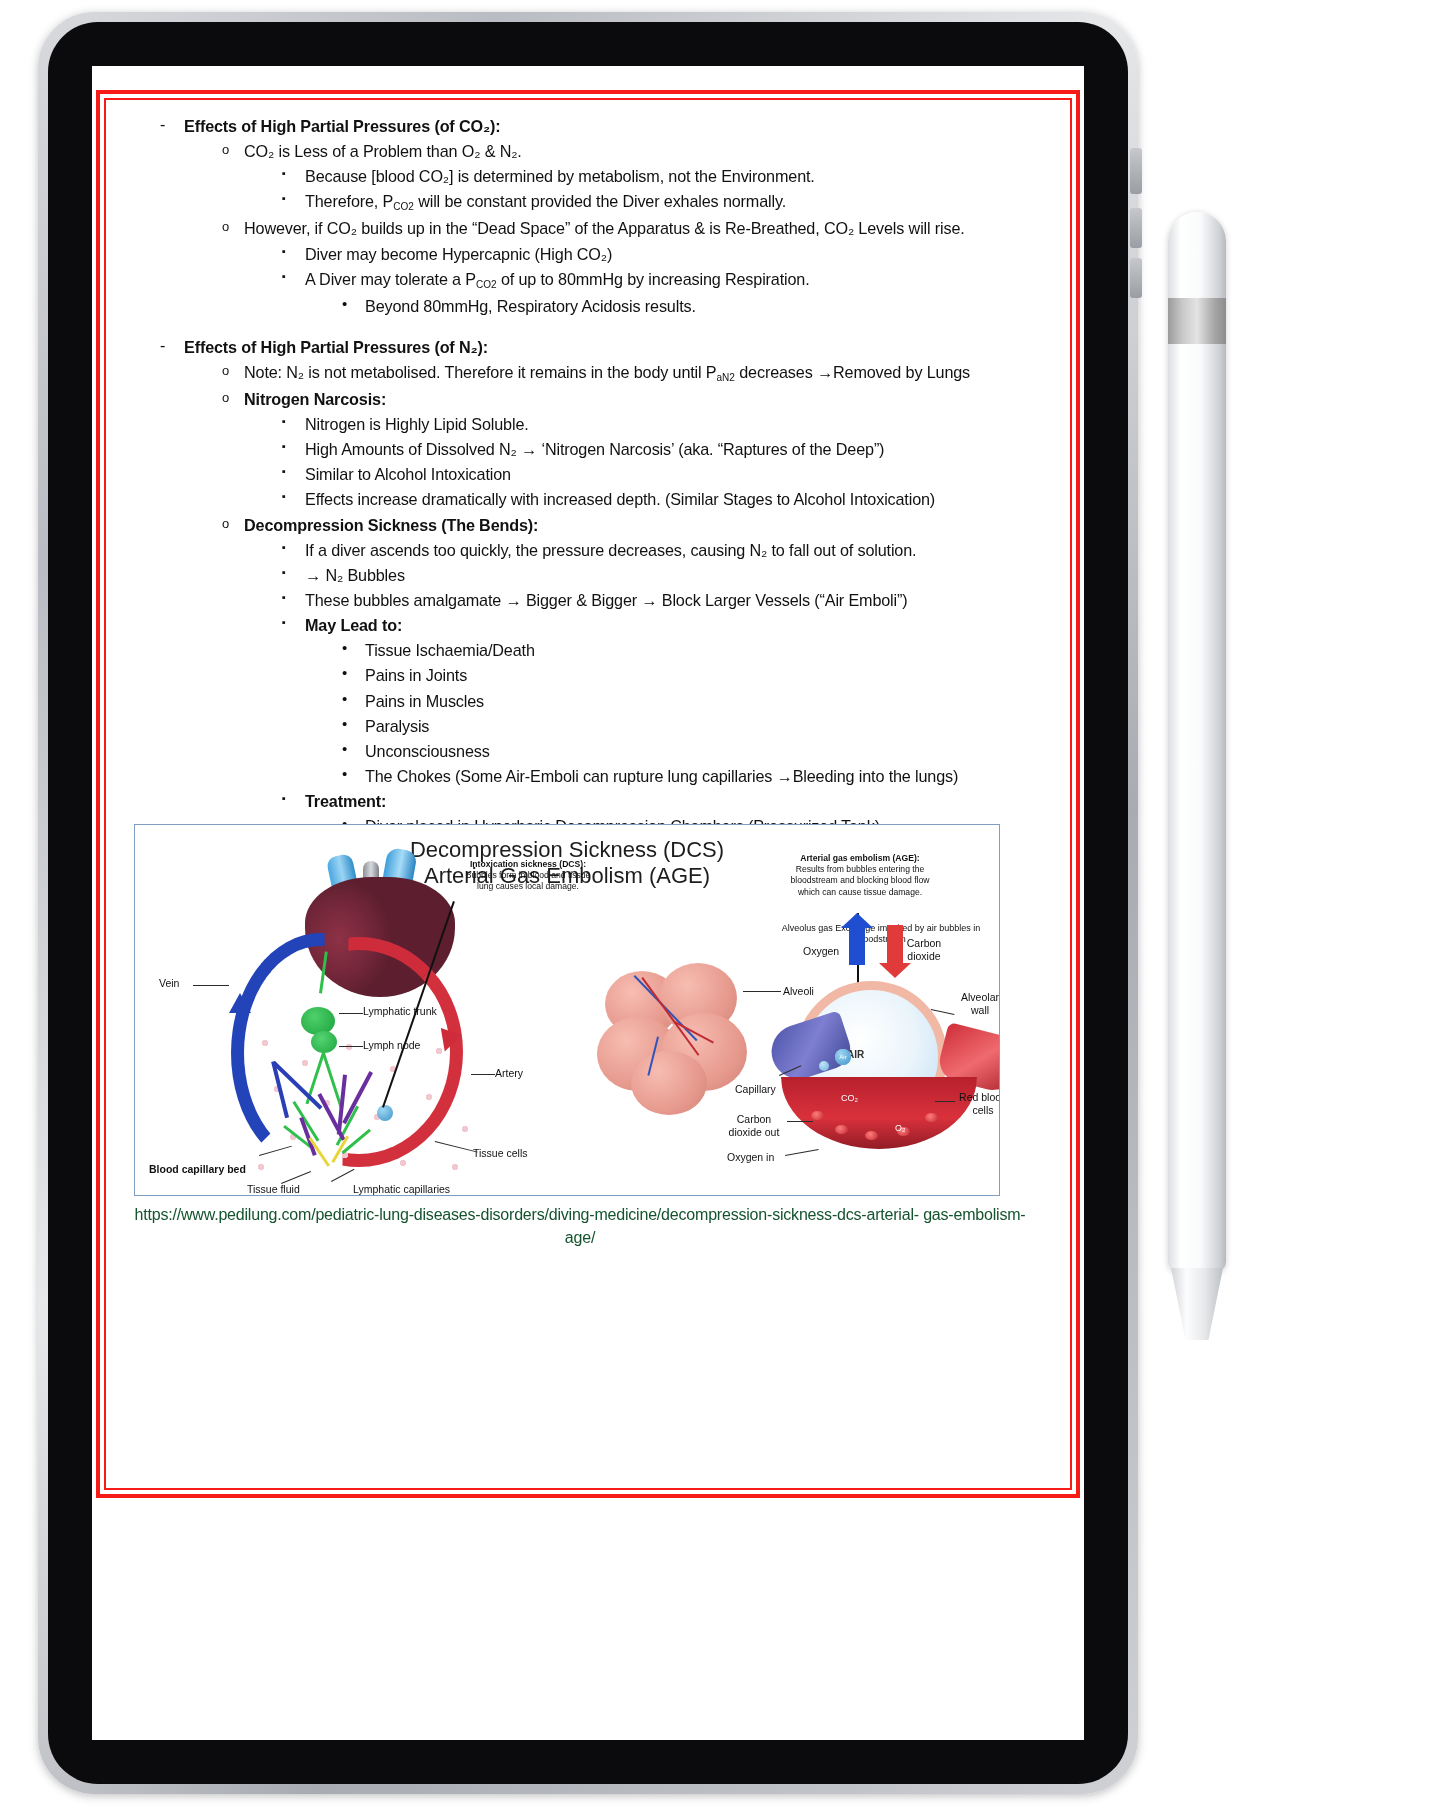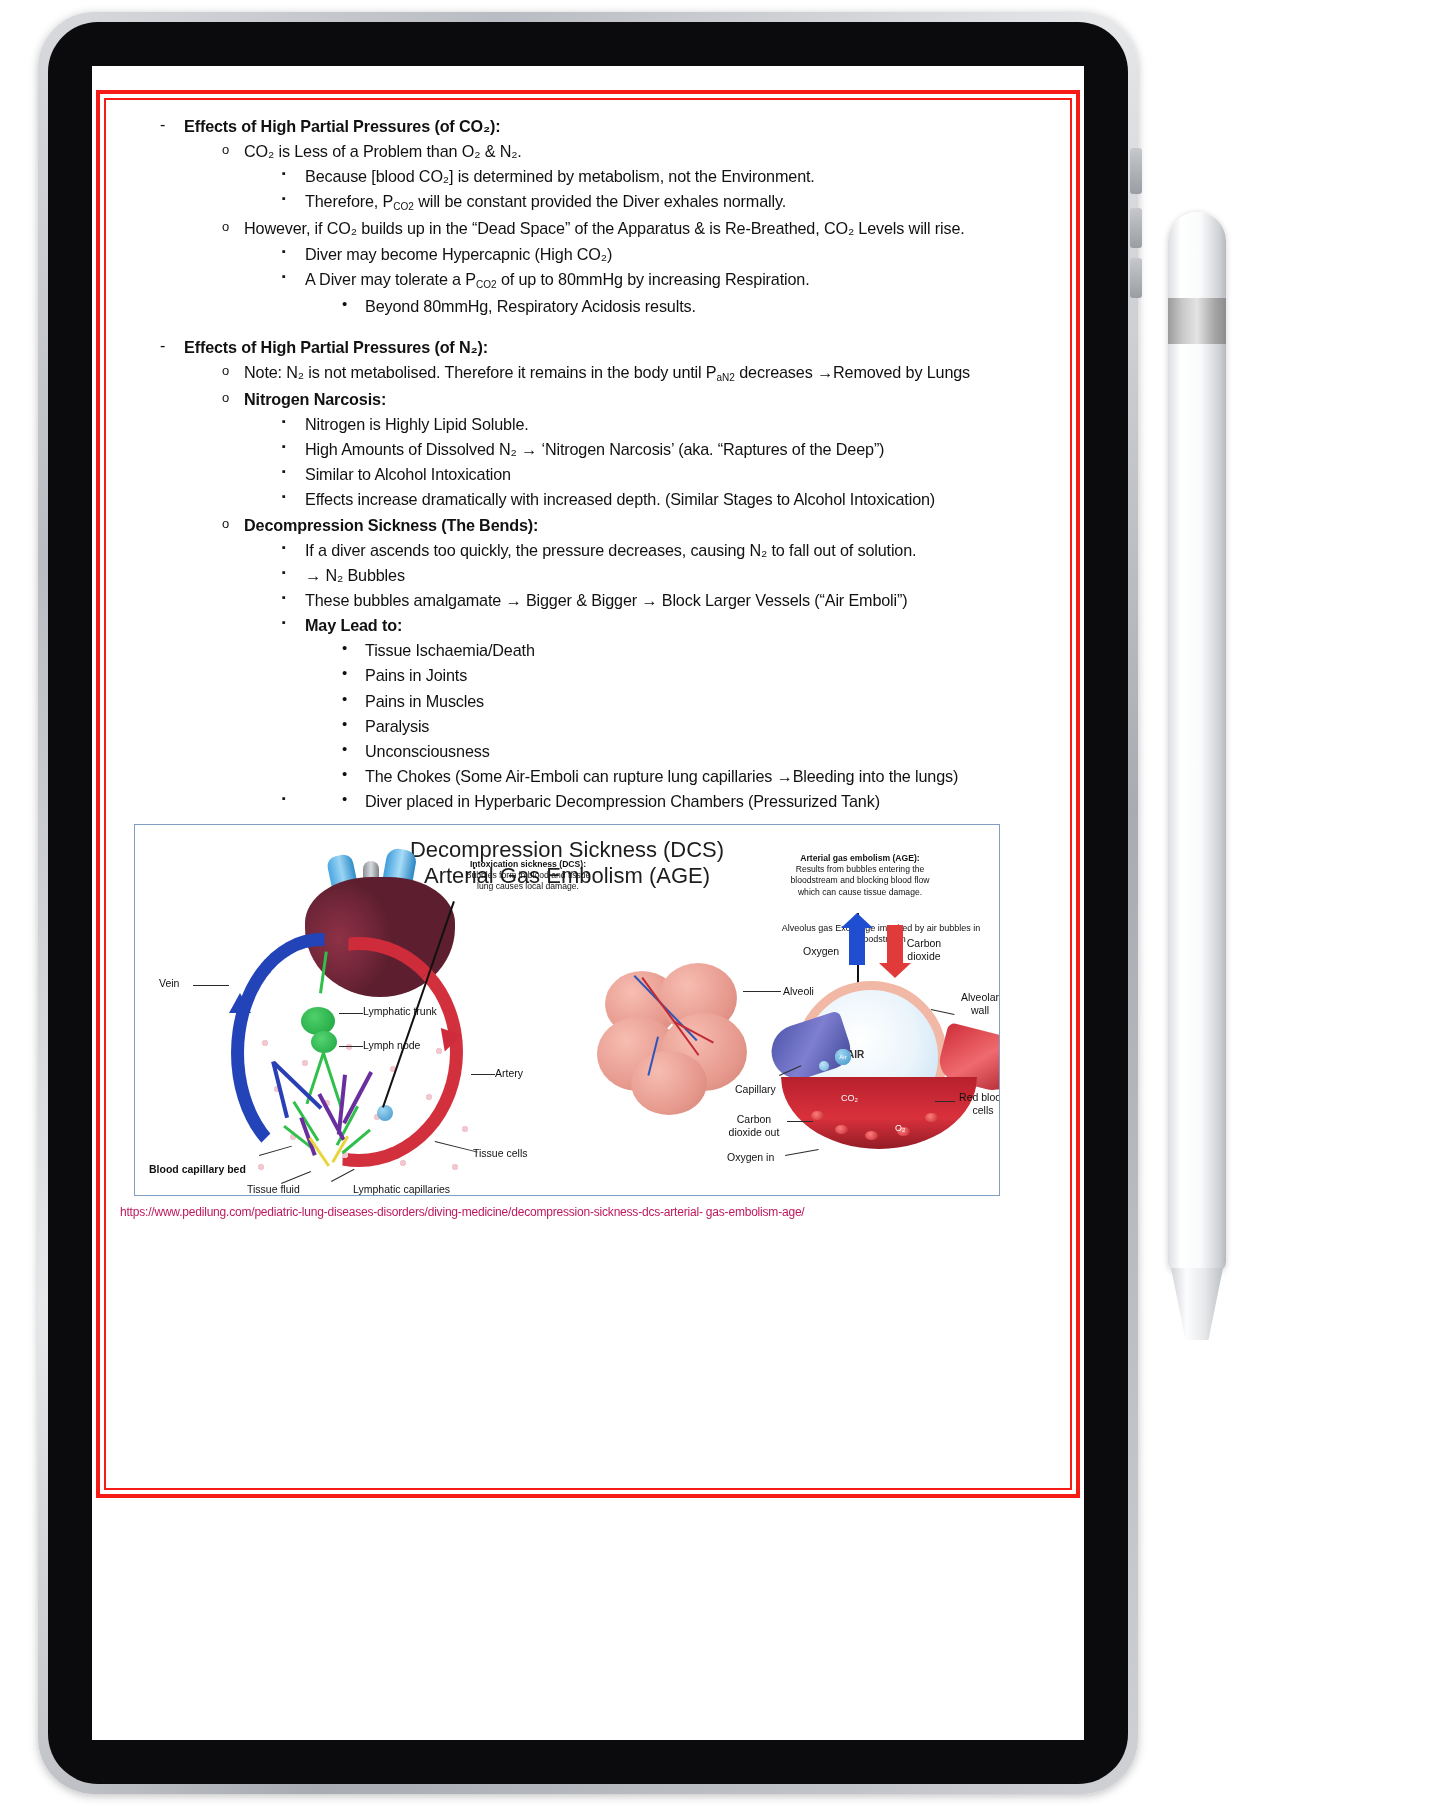--- a/index.html
+++ b/index.html
@@ -387,23 +387,24 @@
   .bubble-sm {
     position: absolute;
     border-radius: 50%;
     background: radial-gradient(circle at 35% 30%, #bfe4f7, #6fb3dc);
   }
 
   .caption {
     position: absolute;
     left: 14px; top: 1104px;
     width: 920px;
-    font-size: 12px;
+    text-align: center;
+    font-size: 16px;
     line-height: 1.42;
-    color: #be185d;
+    color: #14532d;
     letter-spacing: -0.2px;
   }
 </style>
 </head>
 <body>
 
 <div id="screen">
 
   <div class="device-outer"></div>
   <div class="device-bezel"></div>
@@ -522,20 +523,21 @@
             <div class="ln lvl4">
               <span class="mk">•</span>
               <span class="tx">Unconsciousness</span>
             </div>
             <div class="ln lvl4">
               <span class="mk">•</span>
               <span class="tx">The Chokes (Some Air-Emboli can rupture lung capillaries →Bleeding into the lungs)</span>
             </div>
             <div class="ln lvl3">
               <span class="mk">▪</span>
+              <span class="tx b">Treatment:</span>
             </div>
             <div class="ln lvl4">
               <span class="mk">•</span>
               <span class="tx">Diver placed in Hyperbaric Decompression Chambers (Pressurized Tank)</span>
             </div>
           </div>
 
         <div class="figure-box">
 
           <div class="fig-title">

